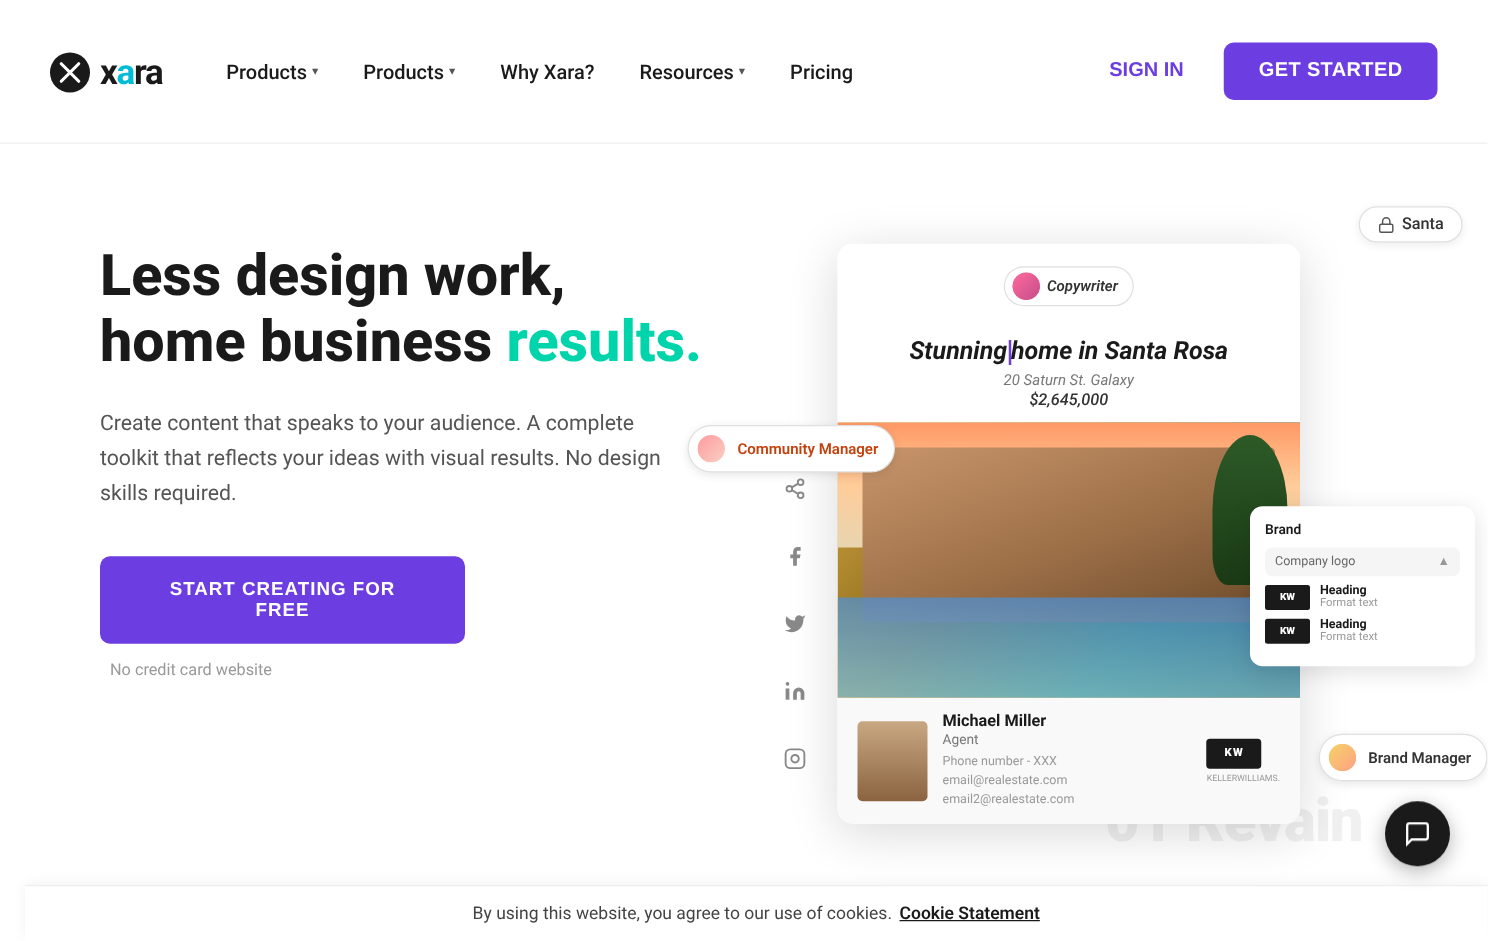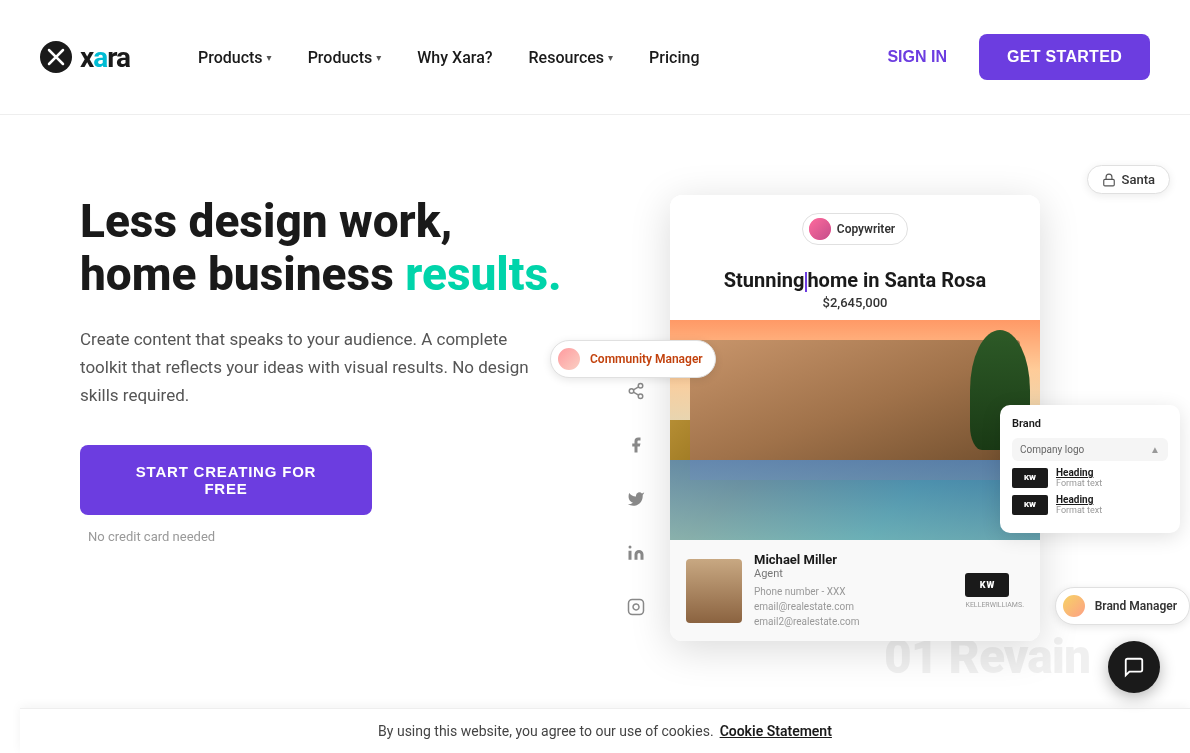--- a/index.html
+++ b/index.html
@@ -5,21 +5,21 @@
     * { margin: 0; padding: 0; box-sizing: border-box; }
     body { font-family: -apple-system, BlinkMacSystemFont, 'Segoe UI', Roboto, sans-serif; background: #fff; width: 1190px; height: 753px; overflow: hidden; position: relative; }
 
     
     nav {
       display: flex; align-items: center; padding: 0 40px;
       height: 115px; border-bottom: 1px solid #eee;
       position: relative; z-index: 10; background: #fff;
     }
     .logo {
-      display: flex; align-items: flex-start; gap: 8px; margin-right: 52px; text-decoration: none;
+      display: flex; align-items: flex-end; gap: 8px; margin-right: 35px; text-decoration: none;
     }
     .logo-icon {
       width: 32px; height: 32px; border-radius: 50%; background: #1a1a1a;
       display: flex; align-items: center; justify-content: center; flex-shrink: 0;
     }
     .logo-icon svg { width: 18px; height: 18px; }
     .logo-text { font-size: 28px; font-weight: 700; color: #1a1a1a; letter-spacing: -1px; }
     .logo-text span { color: #00bcd4; }
 
     .nav-links { display: flex; align-items: center; gap: 4px; flex: 1; }
@@ -74,21 +74,21 @@
       width: 32px; height: 32px; display: flex; align-items: center; justify-content: center;
       color: #888; font-size: 16px;
     }
 
     
     .design-card {
       position: absolute; left: 70px; top: 30px;
       width: 370px; background: #fff; border-radius: 12px;
       box-shadow: 0 8px 40px rgba(0,0,0,0.15); overflow: hidden; z-index: 4;
     }
-    .design-card-header { background: #fff; padding: 18px 20px 10px; text-align: center; }
+    .design-card-header { background: #fff; padding: 18px 20px 10px; text-align: center; font-style: italic; }
     .copywriter-badge {
       display: inline-flex; align-items: center; gap: 6px;
       background: #fff; border: 1.5px solid #e0e0e0; border-radius: 20px;
       padding: 4px 12px 4px 6px; font-size: 12px; font-weight: 600; color: #333; margin-bottom: 12px;
     }
     .badge-avatar {
       width: 22px; height: 22px; border-radius: 50%; background: #ff6b9d;
       display: flex; align-items: center; justify-content: center; overflow: hidden;
     }
     .badge-avatar-img {
@@ -182,21 +182,21 @@
     .brand-row-icon { font-size: 10px; color: #999; }
     .brand-item {
       display: flex; align-items: center; gap: 8px; margin-bottom: 6px;
     }
     .brand-kw {
       width: 36px; height: 20px; background: #1a1a1a; border-radius: 2px;
       display: flex; align-items: center; justify-content: center;
       font-size: 8px; font-weight: 900; color: #fff;
     }
     .brand-text-block { }
-    .brand-heading { font-size: 10px; font-weight: 700; color: #1a1a1a; text-decoration: underline; }
+    .brand-heading { font-size: 10px; font-weight: 700; color: #1a1a1a; }
     .brand-sub { font-size: 9px; color: #999; }
 
     
     .bm-badge {
       position: absolute; right: -40px; bottom: 120px; z-index: 8;
       background: #fff; border: 1.5px solid #e0e0e0; border-radius: 20px;
       padding: 5px 12px 5px 5px; display: flex; align-items: center; gap: 8px;
       font-size: 12px; font-weight: 600; color: #333; box-shadow: 0 2px 8px rgba(0,0,0,0.1);
     }
     .bm-avatar {
@@ -272,21 +272,21 @@
 </nav>
 
 <div class="hero">
   <div class="hero-left">
     <h1 class="hero-title">
       <span>Less design work,</span><br>
       <span>home business </span><span class="green">results.</span>
     </h1>
     <p class="hero-desc">Create content that speaks to your audience. A complete toolkit that reflects your ideas with visual results. No design skills required.</p>
     <button class="hero-cta">START CREATING FOR FREE</button>
-    <p class="no-credit">No credit card needed</p>
+    <p class="no-credit">No credit card website</p>
   </div>
 
   <div class="hero-right">
 
     <div class="social-col">
       <div class="social-icon">
         <svg width="18" height="18" viewBox="0 0 24 24" fill="none" stroke="#888" stroke-width="2">
             <circle cx="18" cy="5" r="3"></circle>
             <circle cx="6" cy="12" r="3"></circle>
             <circle cx="18" cy="19" r="3"></circle>
@@ -326,20 +326,21 @@
           <div class="copywriter-badge">
             <div class="badge-avatar">
               <div class="badge-avatar-img"></div>
             </div>
             <span>Copywriter</span>
           </div>
         </div>
         <div class="property-title">
           <span>Stunning</span><span class="cursor-blink"></span><span>home in Santa Rosa</span>
         </div>
+        <div class="property-address">20 Saturn St. Galaxy</div>
         <div class="property-price">$2,645,000</div>
       </div>
 
       <div class="design-card-img">
         <div class="sky-bg"></div>
         <div class="house-silhouette"></div>
         <div class="tree-right"></div>
         <div class="pool-area"></div>
       </div>
 

